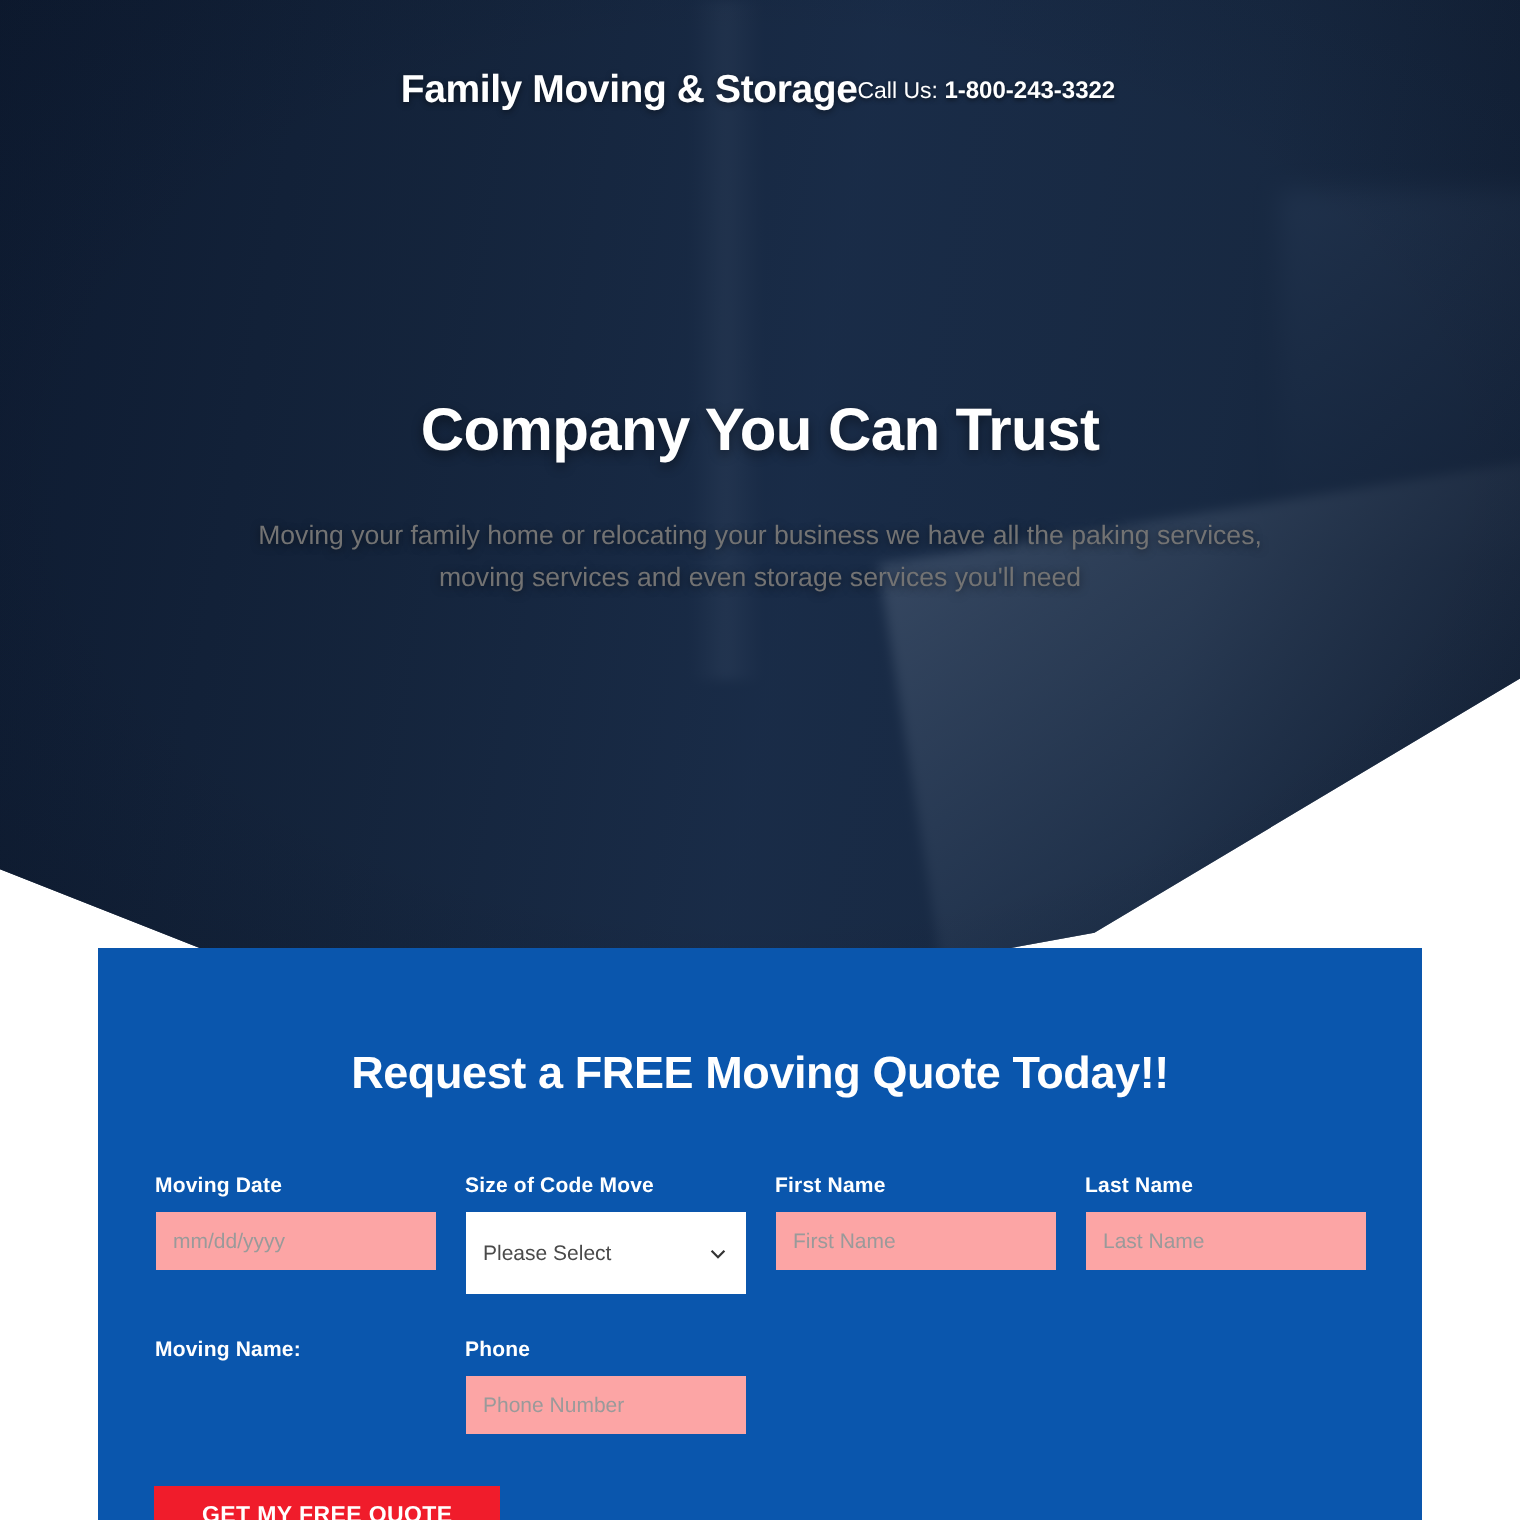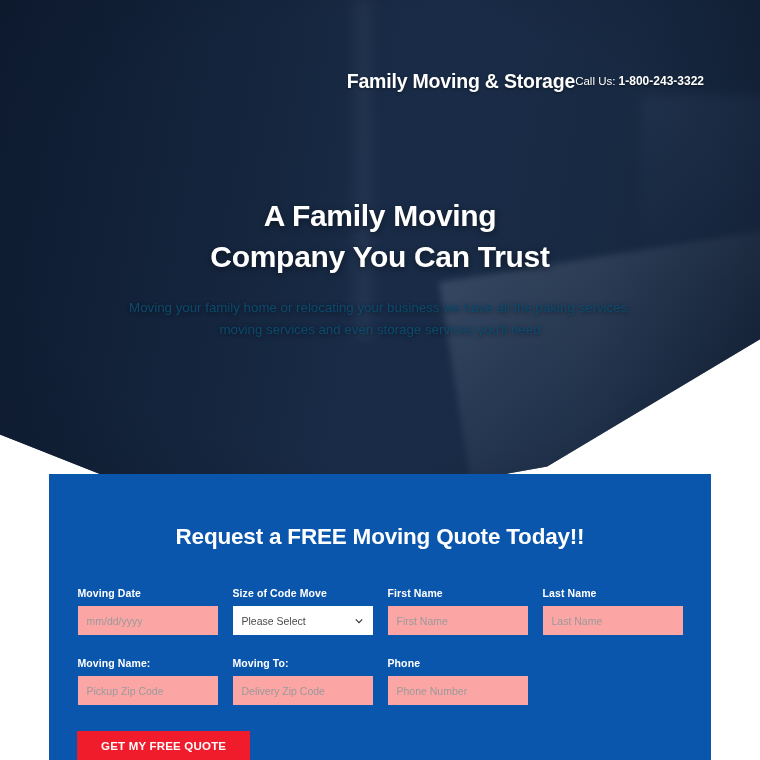--- a/index.html
+++ b/index.html
@@ -58,39 +58,39 @@
       linear-gradient(100deg, rgba(13,26,48,.93) 0%, rgba(18,34,58,.80) 28%, rgba(24,44,74,.70) 52%, rgba(22,40,66,.74) 76%, rgba(16,29,50,.88) 100%);
   }
   .hero-vignette {
     position:absolute; inset:0;
     background:radial-gradient(ellipse 120% 110% at 50% 45%, rgba(0,0,0,0) 38%, rgba(6,14,28,.55) 100%);
   }
 
   
   .header {
     position:absolute; left:0; top:0; width:760px; height:90px;
-    display:flex; align-items:center; justify-content:flex-end;
-    padding:0 56px 0 54px; z-index:6;margin-top:36px;
+    display:flex; align-items:center; justify-content:center;
+    padding:0 56px 0 54px; z-index:6;
   }
   .brand {
     color:#ffffff; font-size:19.5px; font-weight:bold;
     letter-spacing:-.2px; text-shadow:0 1px 3px rgba(0,0,0,.45);
     white-space:nowrap;
   }
   .callus { color:#ffffff; font-size:11.5px; white-space:nowrap; text-shadow:0 1px 2px rgba(0,0,0,.5); }
   .callus .num { font-weight:bold; font-size:12px; }
 
   
   .hero-copy { position:absolute; left:0; top:196px; width:760px; text-align:center; z-index:6; }
   .hero-title {
     color:#ffffff; font-size:30px; font-weight:bold; line-height:1.35;
     letter-spacing:-.3px; text-shadow:0 2px 6px rgba(0,0,0,.45);
   }
   .hero-sub {
-    margin-top:20px; color:#0c4a6e; font-size:13.3px; line-height:1.65;
+    margin-top:20px; color:#737373; font-size:13.3px; line-height:1.65;
     text-shadow:0 1px 4px rgba(0,0,0,.5); padding:0 72px;
   }
 
   
   .form-panel {
     position:absolute; left:49px; top:474px; width:662px; height:305px;
     background:#0a56ad; z-index:8; padding:0 28px;
   }
   .form-title {
     text-align:center; color:#ffffff; font-size:22.5px; font-weight:bold;
@@ -107,21 +107,21 @@
     margin-bottom:7px; letter-spacing:.1px;
   }
   .field-input {
     height:29px; background:#fca5a5; border:none; outline:none;
     font-family:"Liberation Sans", sans-serif; font-size:10.5px;
     color:#333333; padding:0 9px; width:140px;
   }
   .field-input::placeholder { color:#9a9a9a; }
   .select-wrap { position:relative; width:140px; }
   .select-box {
-    height:29px; background:#ffffff; display:flex; align-items:center;
+    height:41px; background:#ffffff; display:flex; align-items:center;
     font-size:10.5px; color:#4a4a4a; padding:0 9px; width:140px;
   }
   .chev {
     position:absolute; right:10px; top:50%; transform:translateY(-50%);
     width:8px; height:8px; pointer-events:none;
   }
   .chev svg { display:block; }
 
   .cta-row { margin-top:26px; display:flex; justify-content:flex-start; }
   .cta-btn {
@@ -148,21 +148,20 @@
   <div class="header">
     <div class="brand">Family Moving &amp; Storage</div>
     <div class="callus">
       <span>Call Us:</span>
       <span class="num">1-800-243-3322</span>
     </div>
   </div>
 
   <div class="hero-copy">
     <div class="hero-title">
-      <div>A Family Moving</div>
       <div>Company You Can Trust</div>
     </div>
     <div class="hero-sub">
       <div>Moving your family home or relocating your business we have all the paking services,</div>
       <div>moving services and even storage services you'll need</div>
     </div>
   </div>
 
   <div class="form-panel">
     <div class="form-title">Request a FREE Moving Quote Today!!</div>
@@ -191,27 +190,22 @@
         <input class="field-input" type="text" placeholder="First Name" style="">
       </div>
 
       <div class="field">
         <div class="field-label">Last Name</div>
         <input class="field-input" type="text" placeholder="Last Name" style="">
       </div>
 
       <div class="field">
         <div class="field-label">Moving Name:</div>
-        <input class="field-input" type="text" placeholder="Pickup Zip Code" style="">
-      </div>
-
-      <div class="field">
-        <div class="field-label">Moving To:</div>
-        <input class="field-input" type="text" placeholder="Delivery Zip Code" style="">
-      </div>
+      </div>
+
 
 
       <div class="field">
         <div class="field-label">Phone</div>
         <input class="field-input" type="text" placeholder="Phone Number" style="">
       </div>
 
     </div>
 
     <div class="cta-row">

